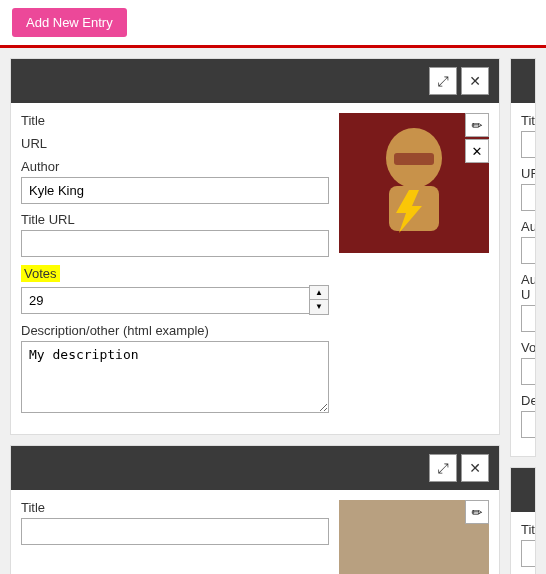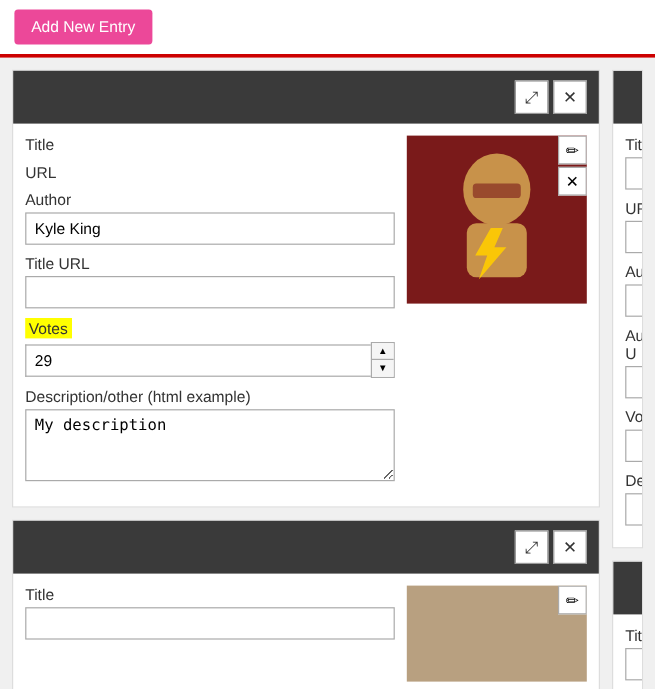--- a/index.html
+++ b/index.html
@@ -108,21 +108,21 @@
     .form-group textarea {
       width: 100%;
       border: 1px solid #aaa;
       padding: 5px 7px;
       font-size: 13px;
       outline: none;
     }
 
     .form-group textarea {
       resize: vertical;
-      height: 60px;
+      height: 72px;
     }
 
     .votes-input-wrap {
       display: flex;
       align-items: center;
       border-radius: 12px;
     }
 
     .votes-input-wrap input[type="text"] {
       flex: 1;

